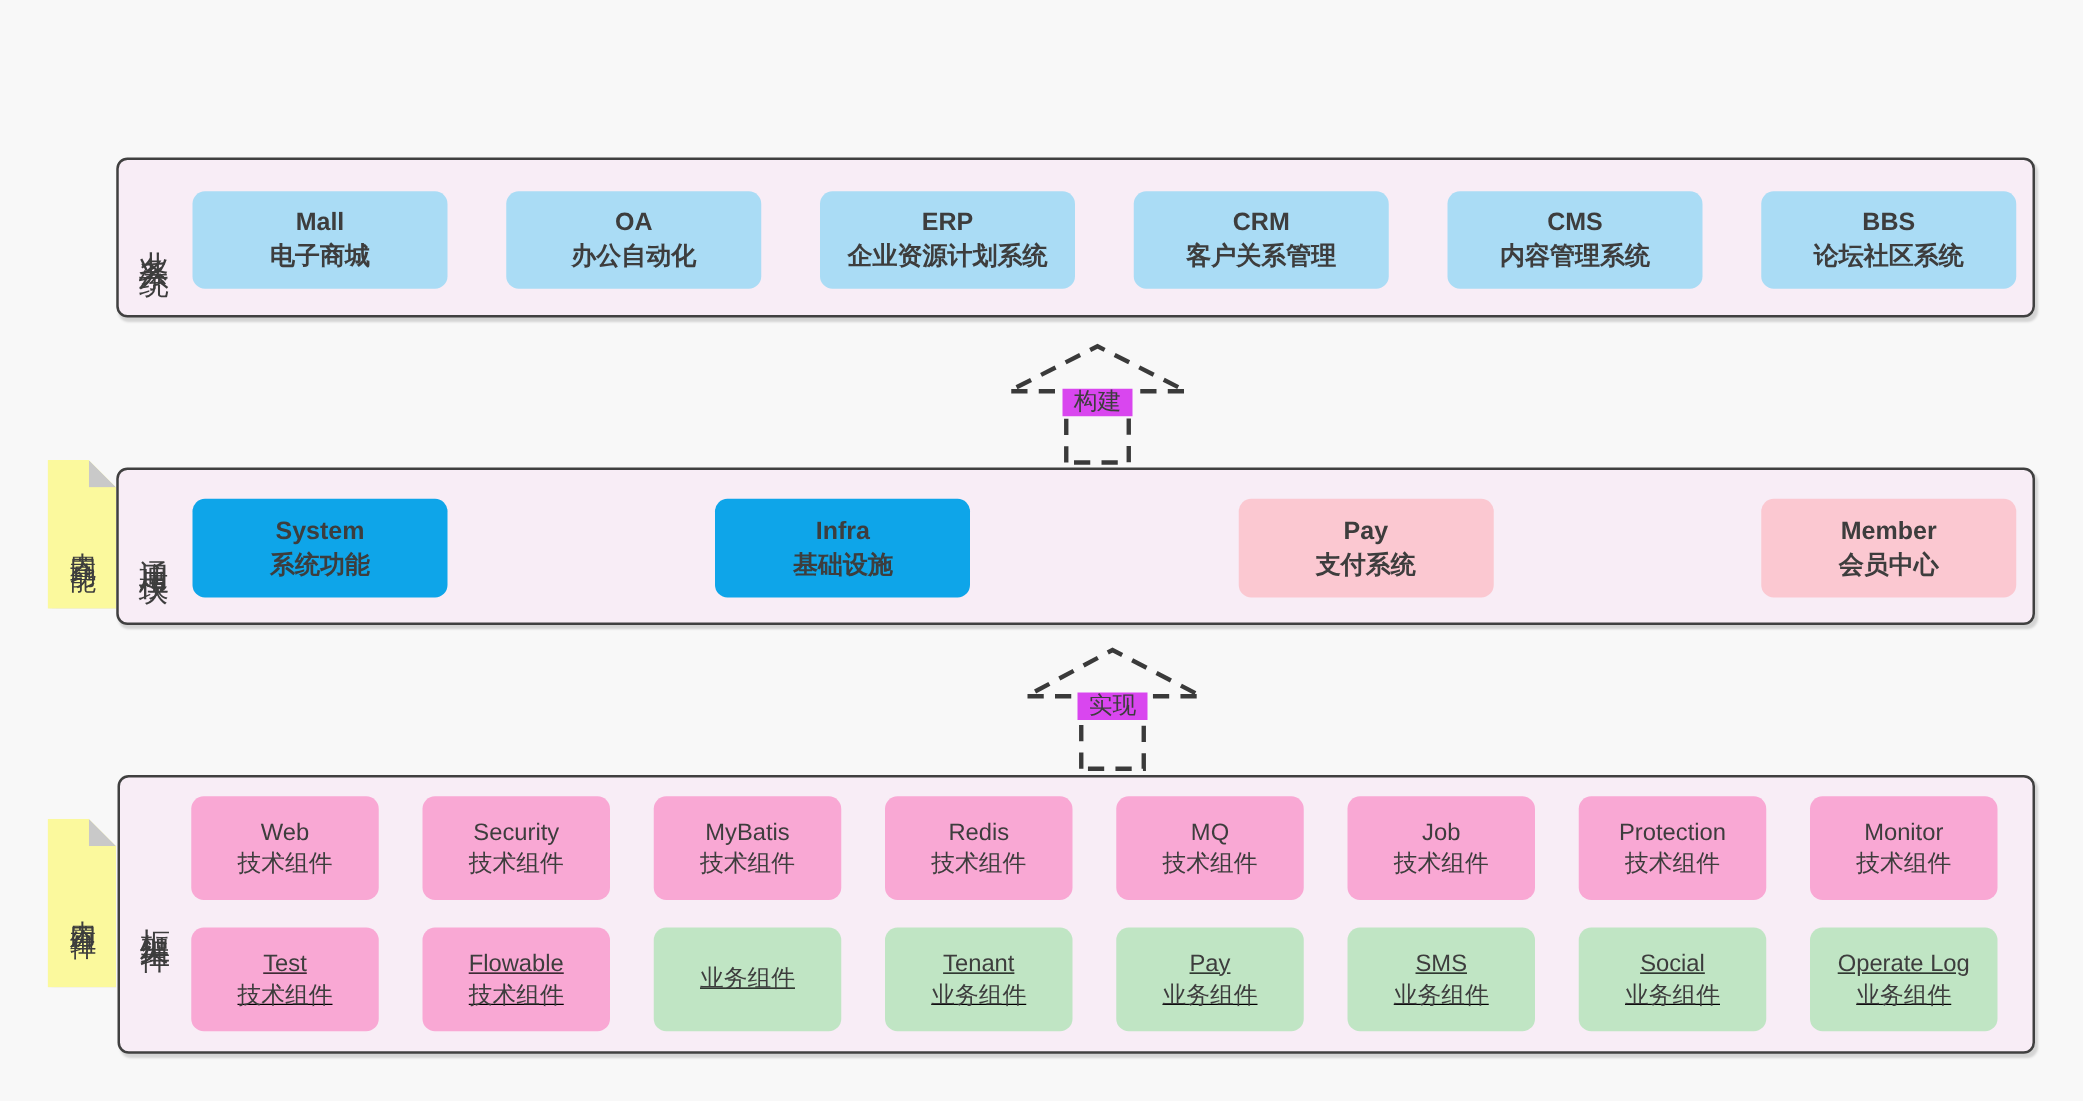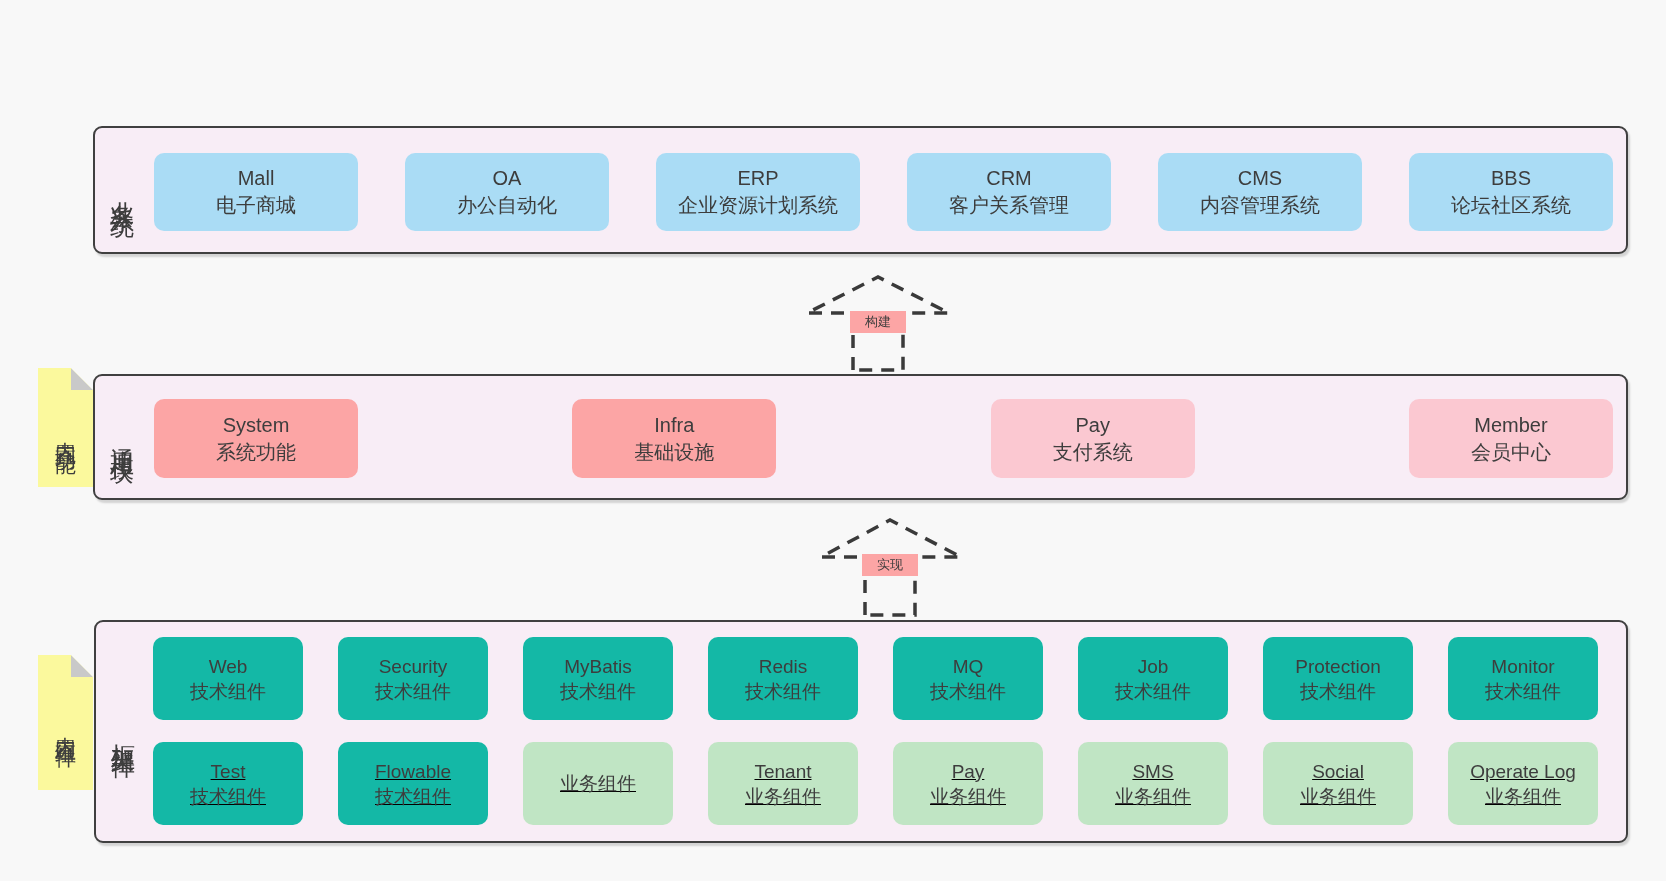--- a/index.html
+++ b/index.html
@@ -53,32 +53,32 @@
     border-radius: 10px;
     display: flex;
     flex-direction: column;
     justify-content: center;
     align-items: center;
     text-align: center;
     color: #3d3d3d;
     padding: 0 10px;
     box-sizing: border-box;
   }
-  .row-business .box, .row-modules .box { flex: 0 0 204px; }
+  .row-business .box, .row-modules .box { flex: 0 0 204px; font-weight: bold; }
   .row-comp-1 .box, .row-comp-2 .box   { flex: 0 0 150px; }
 
   .row-business .box .en, .row-business .box .zh,
   .row-modules  .box .en, .row-modules  .box .zh { font-size: 20px; line-height: 27px; }
   .row-comp-1 .box .en, .row-comp-1 .box .zh,
   .row-comp-2 .box .en, .row-comp-2 .box .zh     { font-size: 19px; line-height: 25px; }
 
   .blue        { background: #aadcf5; }
-  .red         { background: #fca5a5; }
+  .red         { background: #0ea5e9; }
   .pink        { background: #fbc8d1; }
-  .green       { background: #14b8a6; }
+  .green       { background: #f9a8d4; }
   .green-light { background: #c0e5c4; }
 
   
   .note {
     position: absolute;
     width: 55px;
     background: #fbf99d;
     clip-path: polygon(0 0, calc(100% - 22px) 0, 100% 22px, 100% 100%, 0 100%);
     filter: drop-shadow(2px 2px 2px rgba(0,0,0,0.22));
   }
@@ -110,23 +110,23 @@
   .arrow-svg path {
     fill: none;
     stroke: #3a3a3a;
     stroke-width: 3.5;
     stroke-dasharray: 13 9;
   }
   .arrow-label {
     position: absolute;
     width: 56px;
     text-align: center;
-    font-size: 13px;
-    color: #3d3d3d;
-    background: #fca5a5;
+    font-size: 19px;
+    color: #3d3d3d;
+    background: #d946ef;
     line-height: 22px;
   }
   .arrow1 { left: 795px; top: 268px; }
   .arrow1-label { left: 850px; top: 311px; }
   .arrow2 { left: 810px; top: 512px; }
   .arrow2-label { left: 862px; top: 554px; }
 </style>
 </head>
 <body>
 

